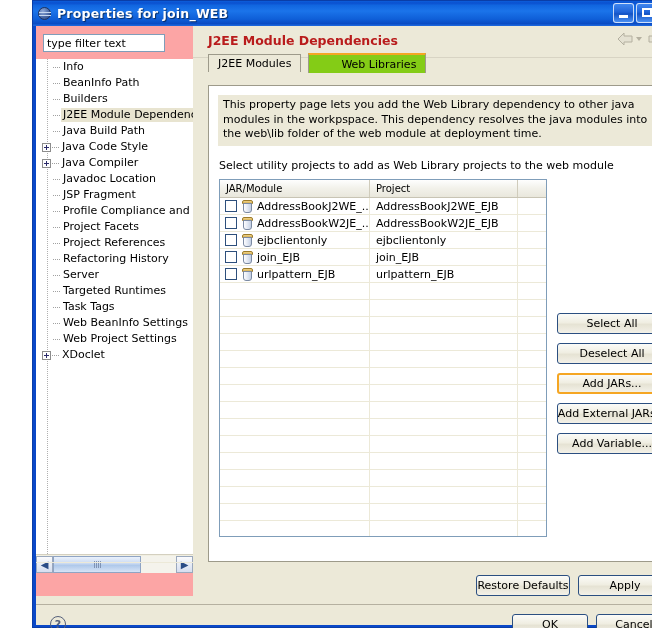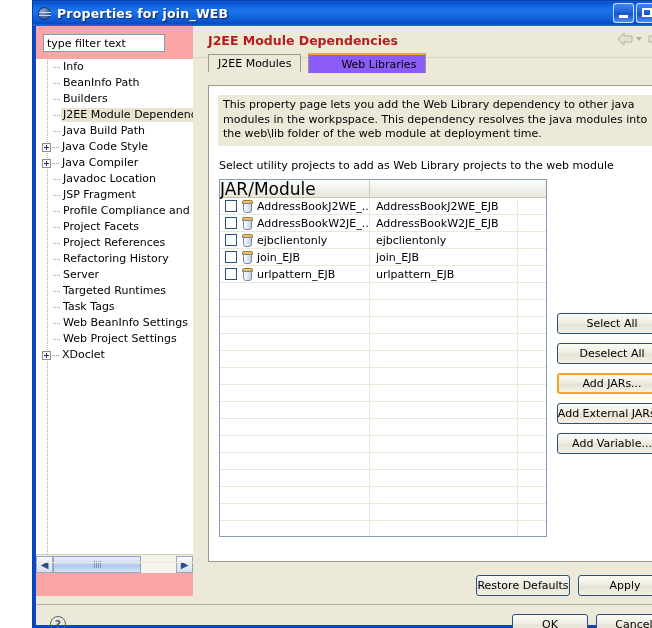--- a/index.html
+++ b/index.html
@@ -316,21 +316,21 @@
     display: flex;
     align-items: center;
     background: #ece9d8;
     border: 1px solid #9d9a8a;
     border-bottom: none;
     box-sizing: border-box;
     white-space: nowrap;
   }
   .tab.active {
     height: 20px;
-    background: #8b5cf6;
+    background: #84cc16;
     border: 1px solid #9d9a8a;
     border-top: 2px solid #f5a623;
     border-bottom: none;
     margin-left: -1px;
     position: relative;
     z-index: 4;
     padding-left: 32px;
   }
 
   
@@ -373,25 +373,25 @@
     overflow: hidden;
   }
   .thead {
     display: flex;
     height: 18px;
     background: linear-gradient(to bottom, #fefefe 0%, #f2f1ea 50%, #e9e7dc 100%);
     border-bottom: 1px solid #c8c4b4;
     box-sizing: border-box;
   }
   .th {
-    font-size: 17px;
+    font-size: 10px;
     color: #000;
     display: flex;
     align-items: center;
-    padding-left: 0;
+    padding-left: 6px;
     border-right: 1px solid #d0ccbc;
     box-sizing: border-box;
     white-space: nowrap;
   }
   .th.c1 { width: 150px; }
   .th.c2 { width: 148px; }
   .th.c3 { width: 28px; border-right: none; }
   .trow {
     display: flex;
     height: 17px;
@@ -686,20 +686,21 @@
       </div>
 
       <div class="tabpanel">
 
         <div class="desc-box">This property page lets you add the Web Library dependency to other java modules in the workpspace. This dependency resolves the java modules into the web\lib folder of the web module at deployment time.</div>
         <div class="select-line">Select utility projects to add as Web Library projects to the web module</div>
 
         <div class="table-wrap">
           <div class="thead">
             <div class="th c1">JAR/Module</div>
+            <div class="th c2">Project</div>
             <div class="th c3"></div>
           </div>
           <div id="table-rows">
               <div class="trow">
                 <div class="td c1">
                   <div class="cb"></div>
                   <div class="jar-icon">
                     <div class="lid"></div>
                     <div class="body"></div>
                   </div>

